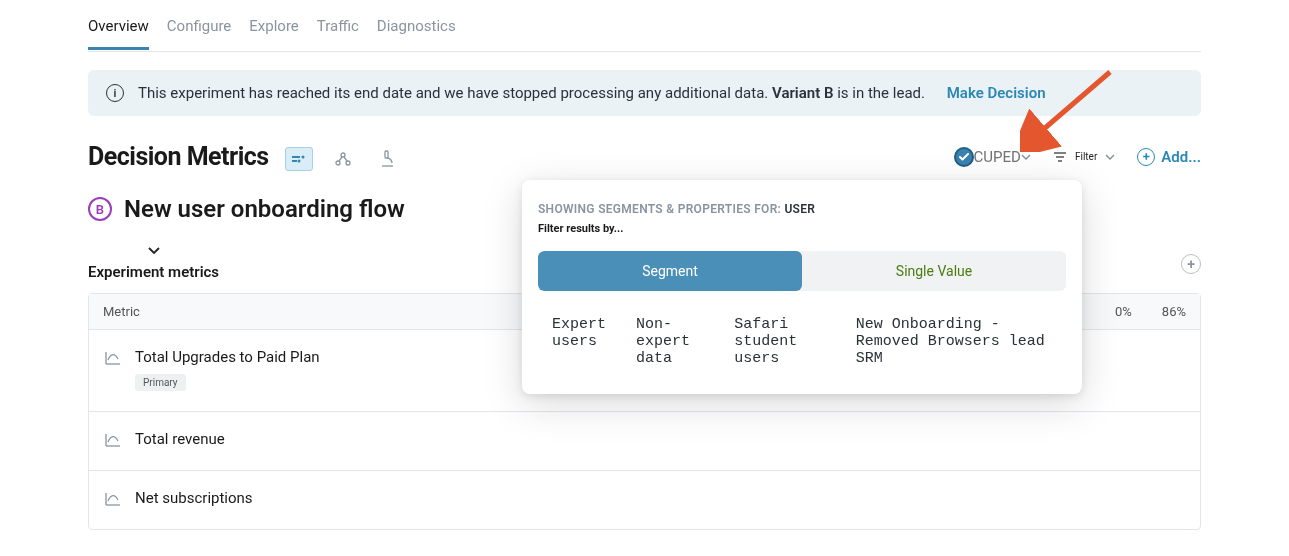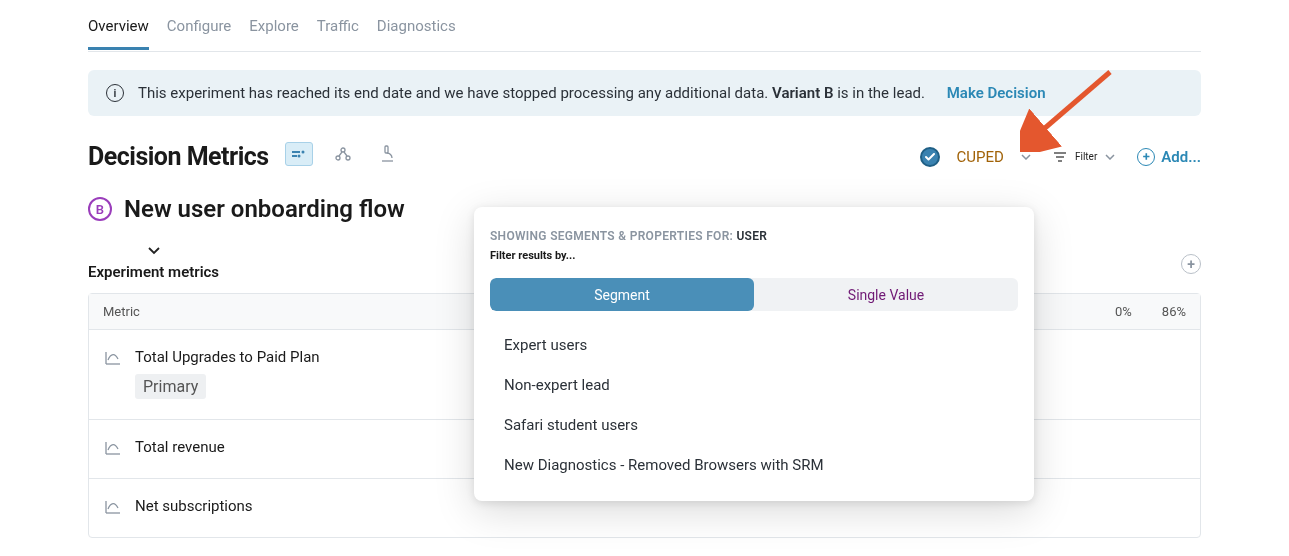--- a/index.html
+++ b/index.html
@@ -57,21 +57,21 @@
   .info-banner .link { color:#2b88b5; font-weight:600; margin-left:18px; cursor:pointer;}
   .info-banner strong { font-weight:600;}
   
   .section-header {
     margin-top: 26px;
     display:flex;
     align-items:center;
     justify-content:space-between;
   }
   .section-header-left {
-    display:flex; align-items:flex-start; gap:16px;
+    display:flex; align-items:flex-end; gap:16px;
   }
   .section-title {
     font-size: 25px;
     font-weight: 700;
     letter-spacing: -0.5px;
   }
   .icon-btn {
     width:28px; height:24px;
     display:flex; align-items:center; justify-content:center;
     border-radius:3px;
@@ -79,23 +79,23 @@
     color:#4a8fb8;
   }
   .icon-btn.active-toggle {
     background:#d9edf7;
     border:1px solid #a8d1e8;
   }
   .section-header-right {
     display:flex; align-items:center; gap:22px;
   }
   .cuped {
-    display:flex; align-items:center; gap:17px;
+    display:flex; align-items:center; gap:0;
     cursor:pointer;
-    color:#a16207;
+    color:#737373;
     font-size:15px;
   }
   .cuped .check-circle {
     width:20px; height:20px; border-radius:50%;
     background:#3a82b0;
     border:2px solid #1f5f85;
     display:flex; align-items:center; justify-content:center;
   }
   .cuped .check-circle svg { color:#fff; }
   .filter-ctl {
@@ -155,73 +155,72 @@
   }
   .tbl-row:last-child { border-bottom:none;}
   .metric-icon {
     width:20px;height:20px;color:#8a94a0;
     display:flex;align-items:center;justify-content:center;
   }
   .primary-tag {
     display:inline-block;
     background:#eef0f2;
     color:#555;
-    font-size:16px;
+    font-size:10px;
     padding:3px 8px;
     border-radius:3px;
     margin-top:8px;
   }
   
   .filter-panel {
     position:absolute;
     top:180px;
-    left:474px;
+    left:522px;
     width:560px;
     background:#fff;
     border-radius:8px;
     box-shadow:0 10px 40px rgba(0,0,0,0.15), 0 2px 8px rgba(0,0,0,0.1);
     padding:22px 16px 16px;
     z-index:50;
-    margin-top:27px;
   }
   .filter-caption {
     font-size:12px;
     letter-spacing:0.3px;
     color:#8a94a0;
     font-weight:600;
   }
   .filter-caption .user-word { color:#2b3138;}
   .filter-title {
     margin-top:6px;
     font-size:11px;
     font-weight:700;
     color:#1a1a1a;
   }
   .seg-toggle {
     margin-top:16px;
     display:flex;
     background:#f0f2f4;
     border-radius:6px;
     overflow:hidden;
-    height:33px;
+    height:40px;
   }
   .seg-btn {
     flex:1;
     display:flex;align-items:center;justify-content:center;
-    font-size:14px; color:#701a75;
+    font-size:14px; color:#4d7c0f;
     cursor:pointer;
   }
   .seg-btn.active {
     background:#4a8fb8;
     color:#fff;
     border-radius:6px;
   }
   .seg-list {
     margin-top:14px;
-    display:flex; flex-direction:column;
+    display:flex; flex-direction:row;font-family:Liberation Mono, monospace;
   }
   .seg-item {
     padding:11px 14px;
     font-size:15px;
     color:#2b3138;
     border-radius:4px;
     cursor:pointer;
   }
   .seg-item.highlight {
     background:#e0f1f7;
@@ -376,23 +375,23 @@
   <div class="filter-caption">
     <span>SHOWING SEGMENTS &amp; PROPERTIES FOR: </span><span class="user-word">USER</span>
   </div>
   <div class="filter-title">Filter results by...</div>
   <div class="seg-toggle">
     <div class="seg-btn active">Segment</div>
     <div class="seg-btn">Single Value</div>
   </div>
   <div class="seg-list">
     <div class="seg-item">Expert users</div>
-    <div class="seg-item">Non-expert lead</div>
+    <div class="seg-item">Non-expert data</div>
     <div class="seg-item">Safari student users</div>
-    <div class="seg-item">New Diagnostics - Removed Browsers with SRM</div>
+    <div class="seg-item">New Onboarding - Removed Browsers lead SRM</div>
   </div>
 </div>
 
 <svg class="arrow" width="110" height="90" viewBox="0 0 110 90">
   <defs>
     <marker id="ah" markerWidth="12" markerHeight="12" refX="2" refY="5" orient="auto">
       <path d="M0 0 L10 5 L0 10 Z" fill="#e4572e"></path>
     </marker>
   </defs>
   <line x1="90" y1="10" x2="18" y2="72" stroke="#e4572e" stroke-width="5" marker-end="url(#ah)"></line>

